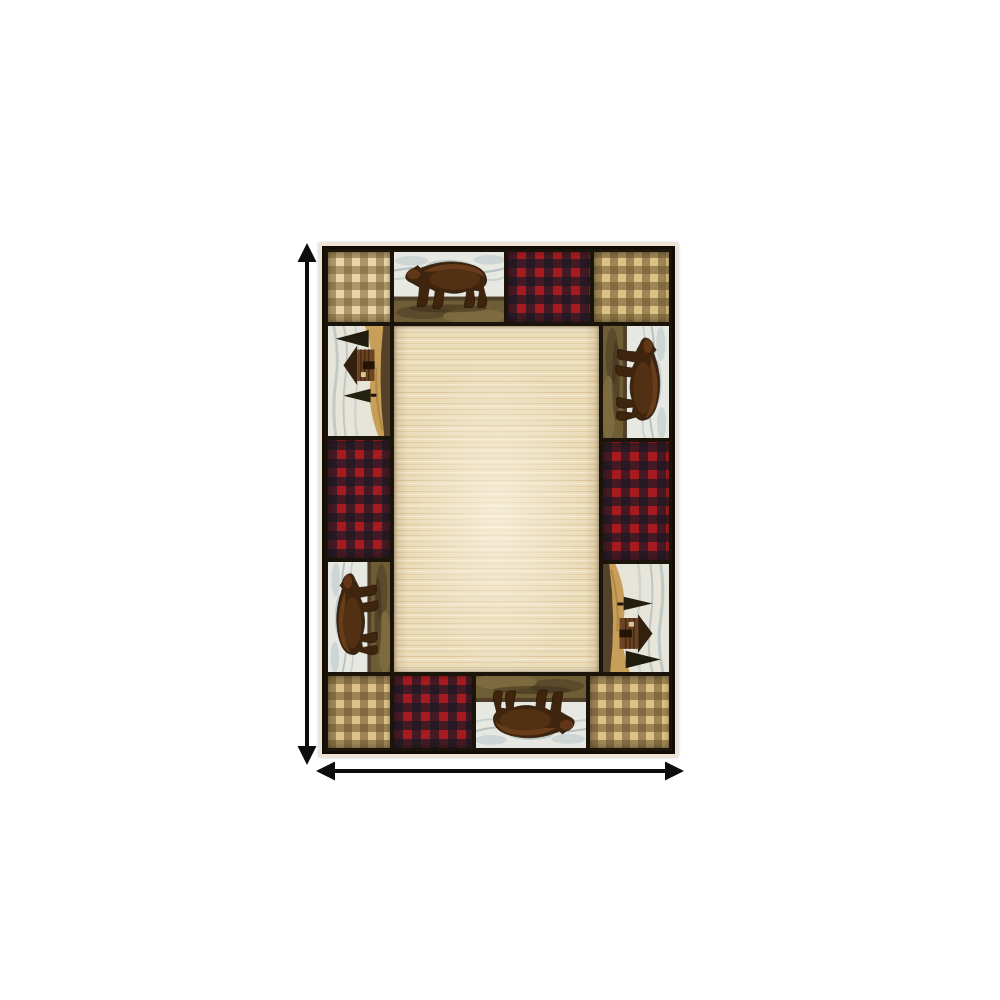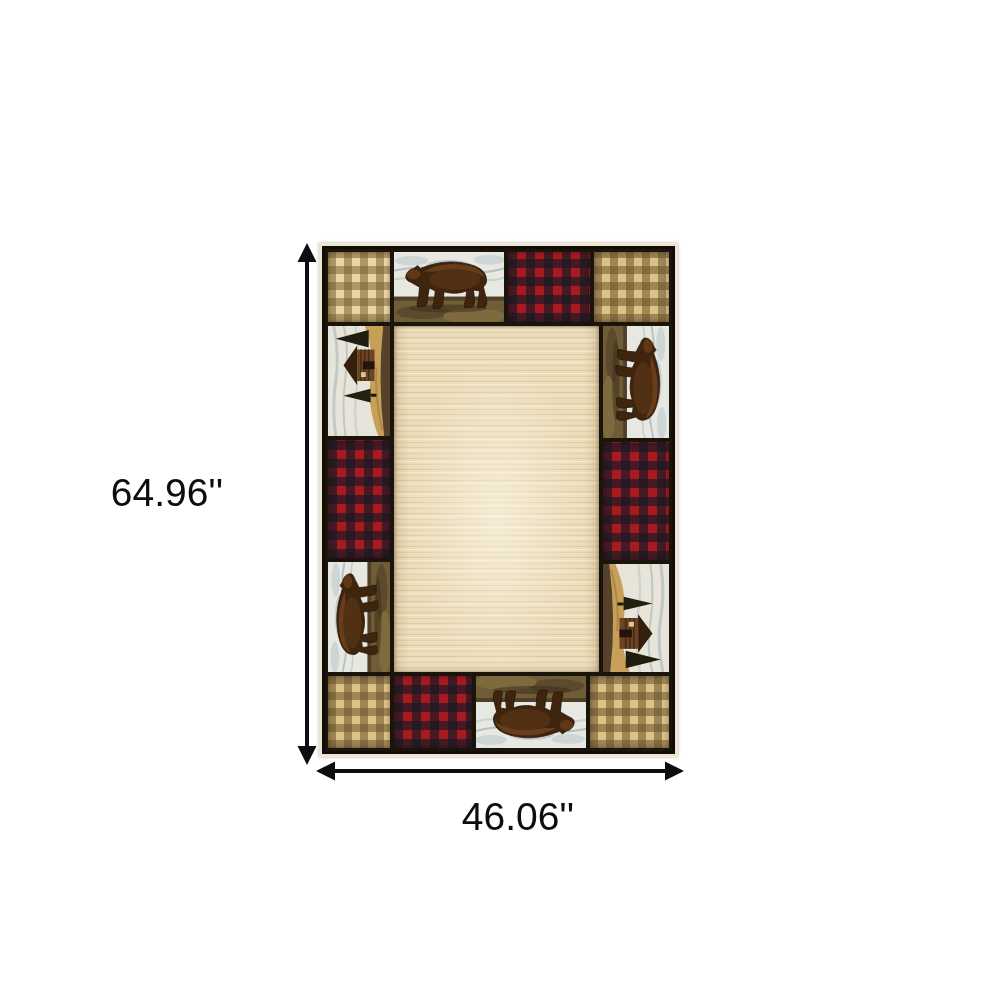--- a/index.html
+++ b/index.html
@@ -134,22 +134,20 @@
       <polygon points="307,243 297.5,262 316.5,262" stroke="none"></polygon>
       <polygon points="307,765 297.5,746 316.5,746" stroke="none"></polygon>
     </g>
     <g fill="#0d0d0d" stroke="#0d0d0d">
       <line x1="330" y1="771" x2="670" y2="771" stroke-width="4"></line>
       <polygon points="316,771 335,761.5 335,780.5" stroke="none"></polygon>
       <polygon points="684,771 665,761.5 665,780.5" stroke="none"></polygon>
     </g>
   </svg>
 
-  <div class="dim-label height">64.96''</div>
-  <div class="dim-label width">46.06''</div>
 
   <div class="rug-outer">
     <div class="rug-inner">
 
       <div class="row top">
         <div class="cell w62 plaid-tan"></div>
         <div class="cell w110">
           <div class="scene noturn" style="width:110px;height:70px;">
             <svg viewBox="0 0 112 72" preserveAspectRatio="none">
                 <use href="#sym-bear"></use>

